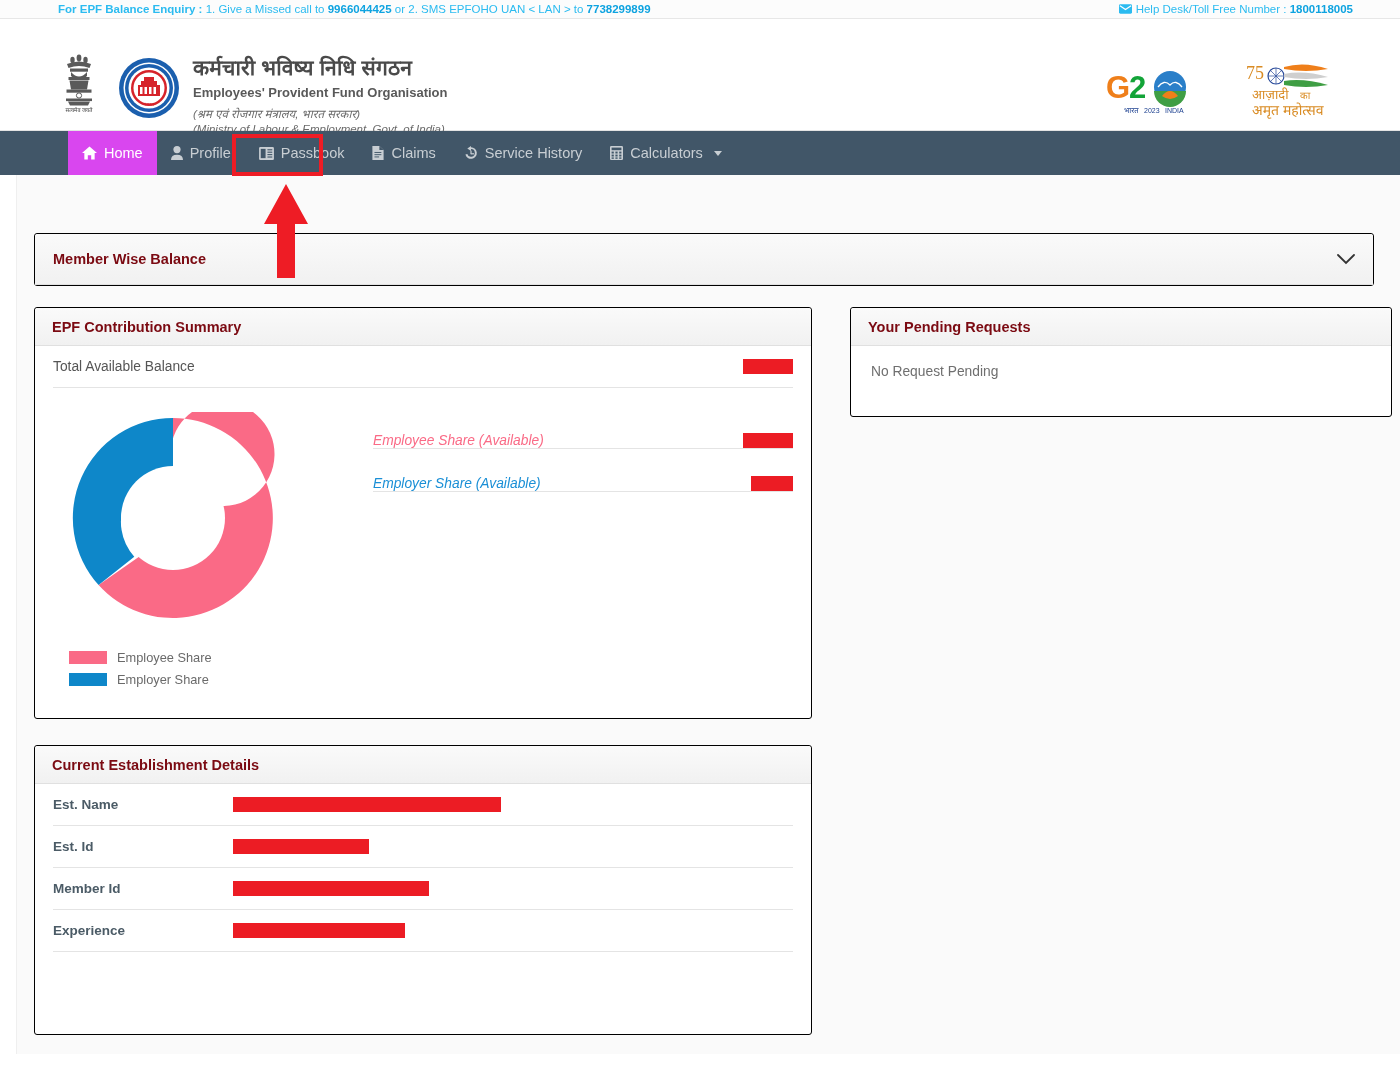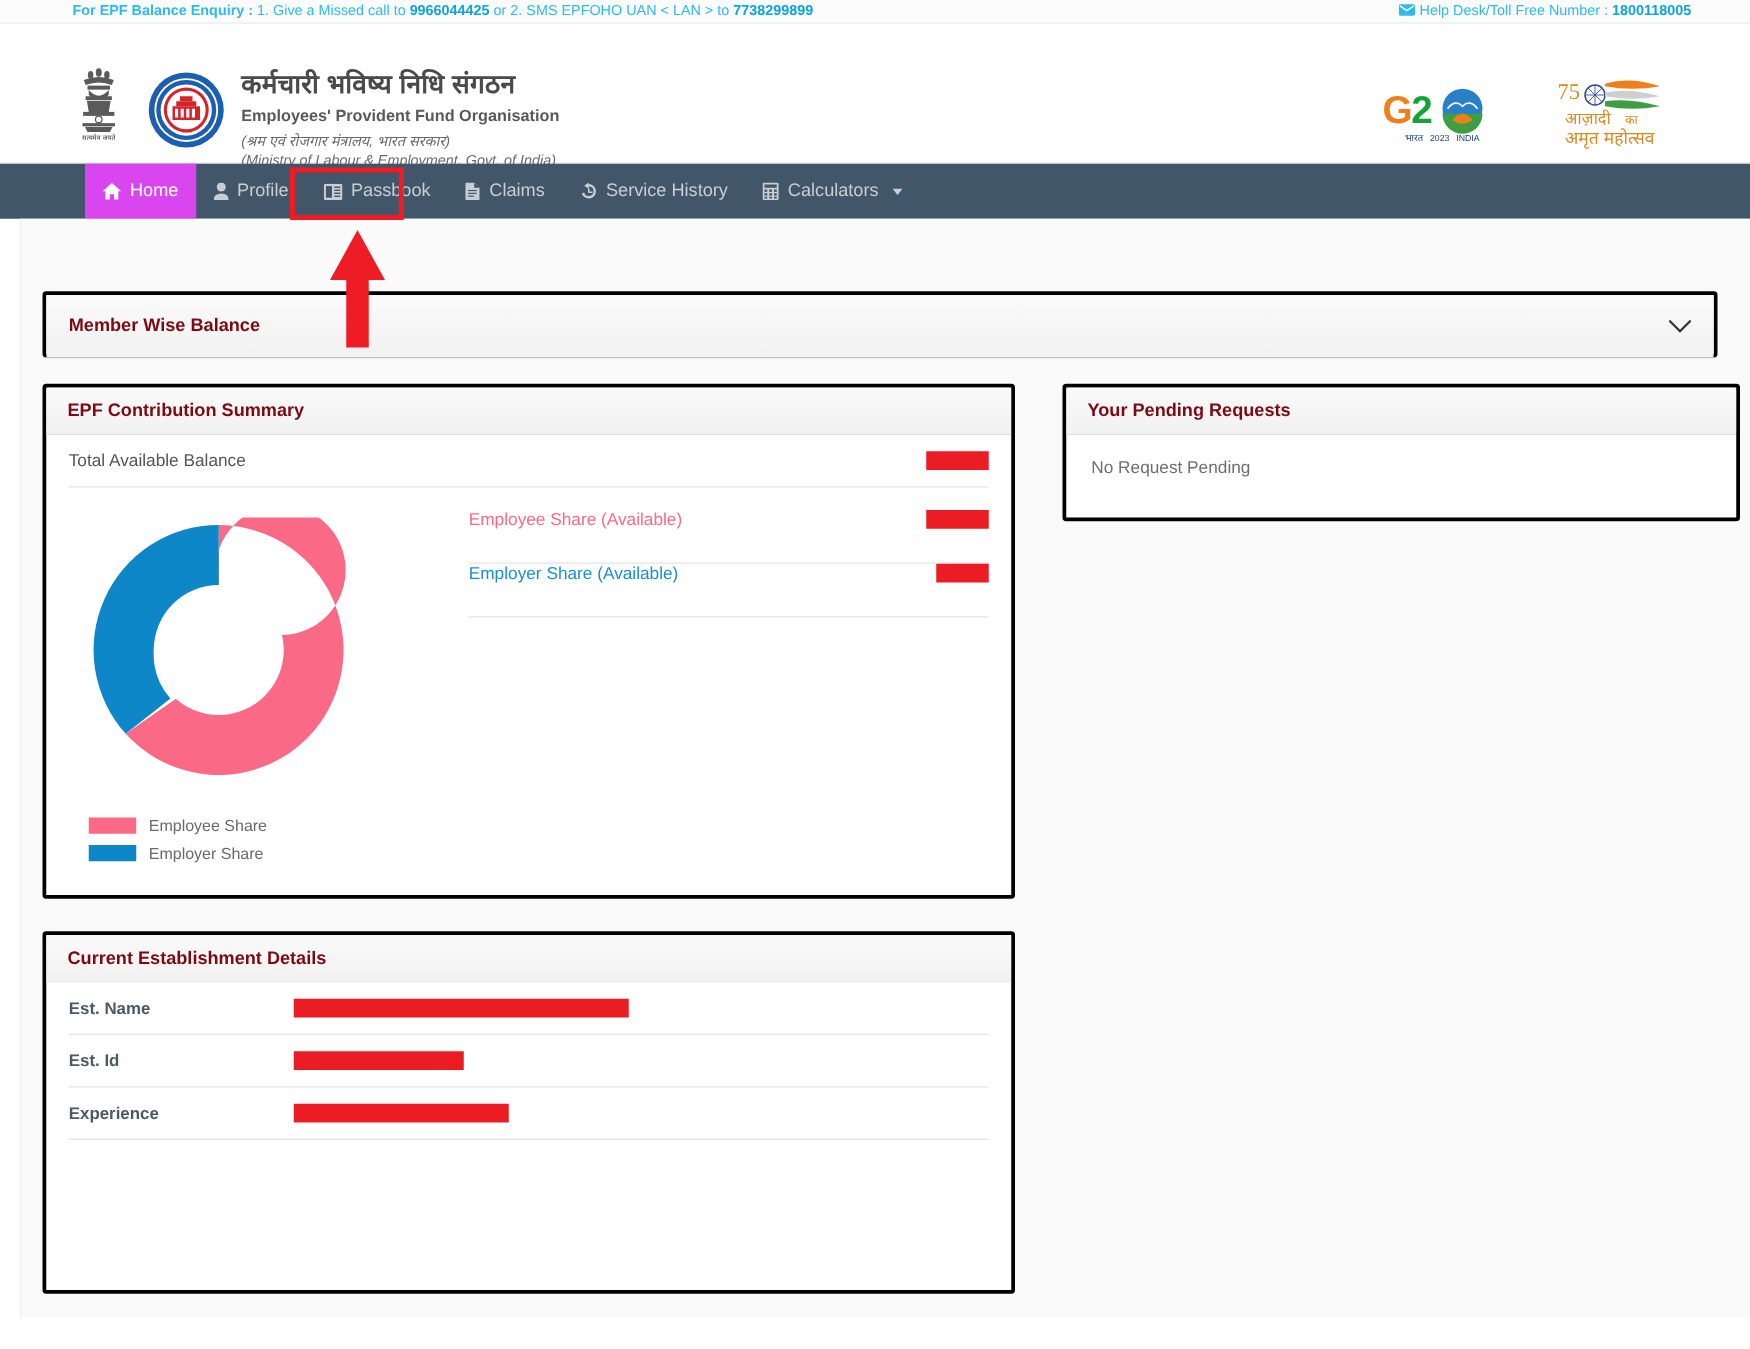--- a/index.html
+++ b/index.html
@@ -114,21 +114,21 @@
     position: relative;
     background: #fafafa;
     height: 879px;
     margin-left: 16px;
     border-left: 1px solid #efefef;
     overflow: hidden;
   }
 
   .panel {
     background: #ffffff;
-    border: 3px solid #000000;
+    border: 1px solid #000000;
     border-radius: 3px;
   }
   .panel-head {
     background: linear-gradient(#fafafa, #f1f1f1);
     border-bottom: 1px solid #e0e0e0;
     border-radius: 3px 3px 0 0;
     padding: 0 18px;
     display: flex; align-items: center; justify-content: space-between;
   }
   .panel-title {
@@ -165,23 +165,24 @@
   .epf-main { display: flex; margin-top: 14px; }
   .donut-wrap { width: 320px; position: relative; }
   .donut { width: 212px; height: 212px; margin-left: 14px; margin-top: 10px; }
   .legend { margin-left: 16px; margin-top: 18px; }
   .legend-row { display: flex; align-items: center; gap: 10px; height: 22px; }
   .legend-swatch { width: 38px; height: 13px; display: inline-block; }
   .legend-label { font-size: 12.8px; color: #6a6a6a; }
 
   .share-list { flex: 1; padding-top: 4px; }
   .share-row {
-    display: flex; align-items: flex-start; justify-content: space-between;
+    display: flex; align-items: flex-end; justify-content: space-between;
     height: 43px;
     border-bottom: 1px solid #e4e4e4;
+    font-style: italic;
   }
   .share-row .lbl { font-size: 13.8px; }
   .share-row.employee .lbl { color: #fa6a86; }
   .share-row.employer .lbl { color: #1a8fd6; }
 
   
   .pending {
     position: absolute; left: 833px; top: 132px;
     width: 542px; height: 110px;
   }
@@ -478,20 +479,24 @@
     <div class="estab-body">
       <div class="est-row">
         <span class="key">Est. Name</span>
         <span class="redact" style="width:268px"></span>
       </div>
       <div class="est-row">
         <span class="key">Est. Id</span>
         <span class="redact" style="width:136px"></span>
       </div>
       <div class="est-row">
+        <span class="key">Member Id</span>
+        <span class="redact" style="width:196px"></span>
+      </div>
+      <div class="est-row">
         <span class="key">Experience</span>
         <span class="redact" style="width:172px"></span>
       </div>
     </div>
   </div>
 </div>
 
 <div class="anno-box" style="left:232px; top:134px; width:91px; height:42px;"></div>
 
 <svg class="anno-arrow" style="left:262px; top:182px; width:48px; height:98px;" viewBox="0 0 48 98">

